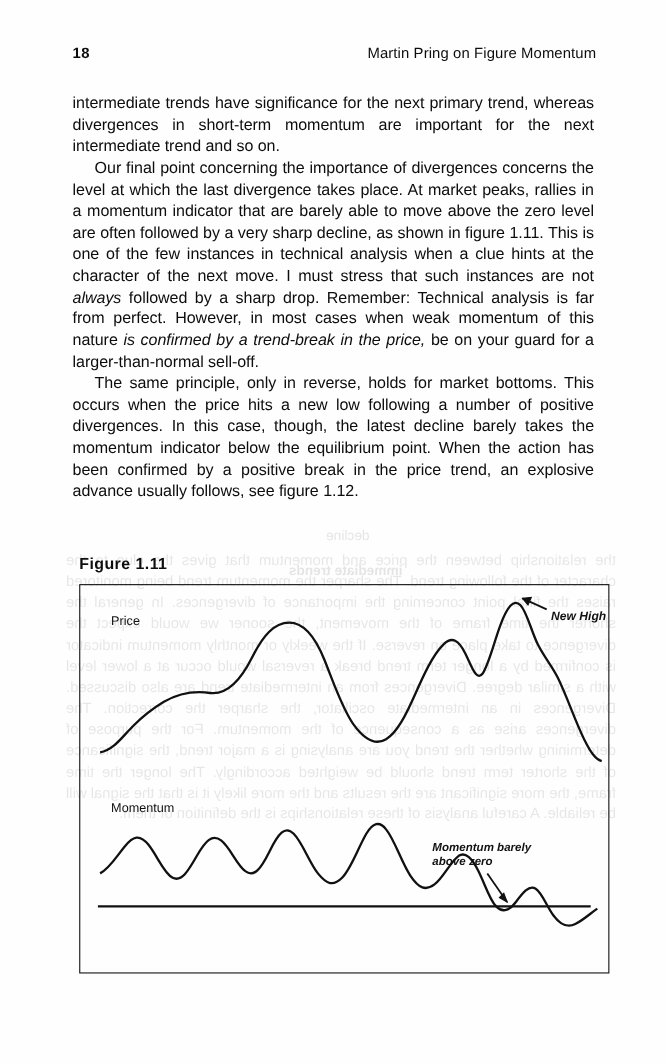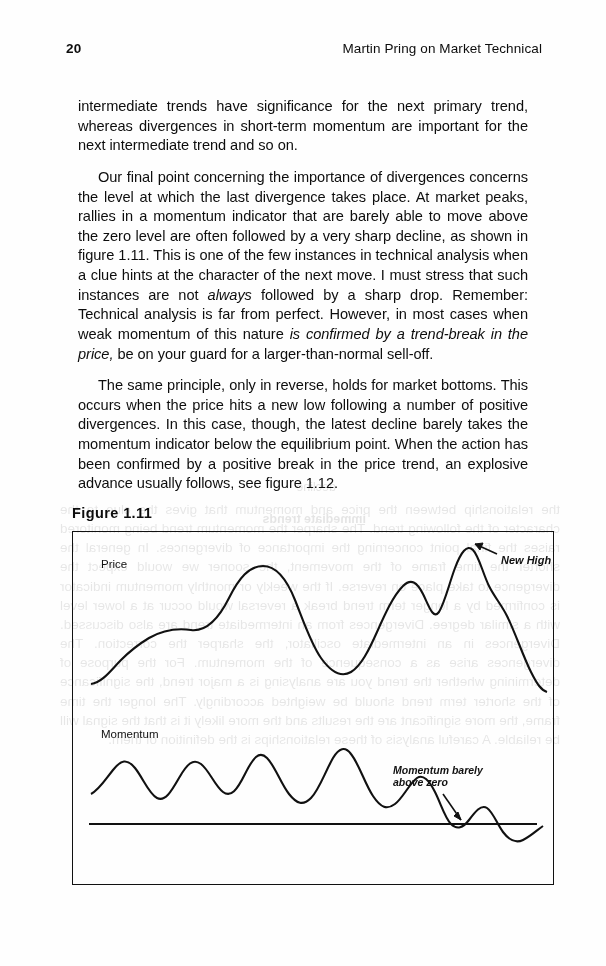--- a/index.html
+++ b/index.html
@@ -70,21 +70,21 @@
     letter-spacing: 0.1px;
   }
 
   main.body-copy {
     position: absolute;
     left: 66px;
     top: 85px;
     width: 474px;
   }
   main.body-copy p {
-    margin: 12px;
+    margin: 0;
     font-size: 14.6px;
     line-height: 1.345;
     text-align: justify;
     letter-spacing: -0.05px;
   }
   main.body-copy p + p {
     text-indent: 20px;
   }
   main.body-copy em {
   }
@@ -130,22 +130,22 @@
 
   <div class="ghost">
     the relationship between the price and momentum that gives the clue to the character of the following trend. The sharper the momentum trend being monitored raises the final point concerning the importance of divergences. In general the shorter the time frame of the movement, the sooner we would expect the divergence to take place on reverse. If the weekly or monthly momentum indicator is confirmed by a longer term trend break a reversal would occur at a lower level with a similar degree. Divergences from an intermediate trend are also discussed. Divergences in an intermediate oscillator, the sharper the correction. The divergences arise as a consequence of the momentum. For the purpose of determining whether the trend you are analysing is a major trend, the significance of the shorter term trend should be weighted accordingly. The longer the time frame, the more significant are the results and the more likely it is that the signal will be reliable. A careful analysis of these relationships is the definition of them.
   </div>
   <div class="ghost2">
     <div style="margin-left:200px;">decline</div>
     <div style="margin-left:170px;margin-top:18px;font-weight:bold;">immediate trends</div>
   </div>
 
   <header class="running-head">
-    <div class="folio">20</div>
-    <div class="book-title">Martin Pring on Market Technical</div>
+    <div class="folio">18</div>
+    <div class="book-title">Martin Pring on Figure Momentum</div>
   </header>
 
   <main class="body-copy">
     <p>intermediate trends have significance for the next primary trend, whereas divergences in short-term momentum are important for the next intermediate trend and so on.</p>
     <p><span>Our final point concerning the importance of divergences concerns the level at which the last divergence takes place.  At market peaks, rallies in a momentum indicator that are barely able to move above the zero level are often followed by a very sharp decline, as shown in figure 1.11.  This is one of the few instances in technical analysis when a clue hints at the character of the next move. I must stress that such instances are not </span><em>always</em><span> followed by a sharp drop.  Remember: Technical analysis is far from perfect.  However, in most cases when weak momentum of this nature </span><em>is confirmed by a trend-break in the price,</em><span> be on your guard for a larger-than-normal sell-off.</span></p>
     <p>The same principle, only in reverse, holds for market bottoms.  This occurs when the price hits a new low following a number of positive divergences.  In this case, though, the latest decline barely takes the momentum indicator below the equilibrium point.  When the action has been confirmed by a positive break in the price trend, an explosive advance usually follows, see figure 1.12.</p>
   </main>
 
   <div class="figure-label">Figure 1.11</div>
 

